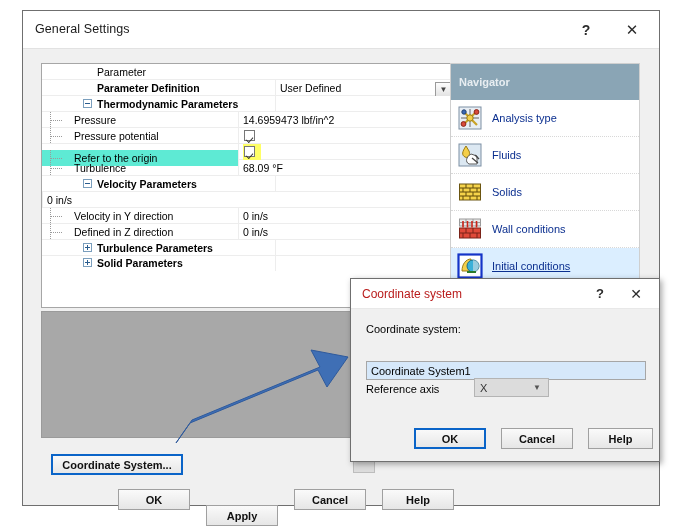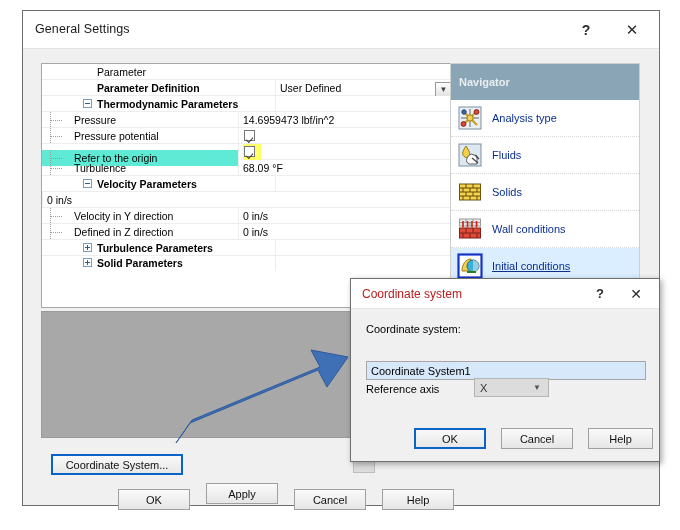--- a/index.html
+++ b/index.html
@@ -162,27 +162,28 @@
   }
 
   
   .btn {
     background: linear-gradient(#fafafa,#e6e6e6);
     border: 1px solid #a0a0a0;
     font-size: 11px; color: #111;
     display: flex; align-items: center; justify-content: center;
     cursor: default;
     font-family: "Liberation Sans", sans-serif;
+    font-weight: bold;
   }
   .btn.focus { border: 1px solid #0a64c8; outline: 1px solid #0a64c8; outline-offset: -2px; }
   #coordinate-system-button {
     position: absolute; left: 28px; top: 443px; width: 132px; height: 21px;
   }
   #btn-ok-main   { position:absolute; left: 95px;  top: 478px; width: 72px; height: 21px; }
-  #btn-apply     { position:absolute; left: 183px; top: 472px; width: 72px; height: 21px; }
+  #btn-apply     { position:absolute; left: 183px; top: 494px; width: 72px; height: 21px; }
   #btn-cancel    { position:absolute; left: 271px; top: 478px; width: 72px; height: 21px; }
   #btn-help-main { position:absolute; left: 359px; top: 478px; width: 72px; height: 21px; }
   #btn-hidden-behind { position:absolute; left: 330px; top: 440px; width: 22px; height: 22px;
       background:#dcdcdc; border:1px solid #bdbdbd; }
 
   
   #arrow-annotation {
     position: absolute; left: 170px; top: 345px;
     width: 185px; height: 105px;
     pointer-events: none;

